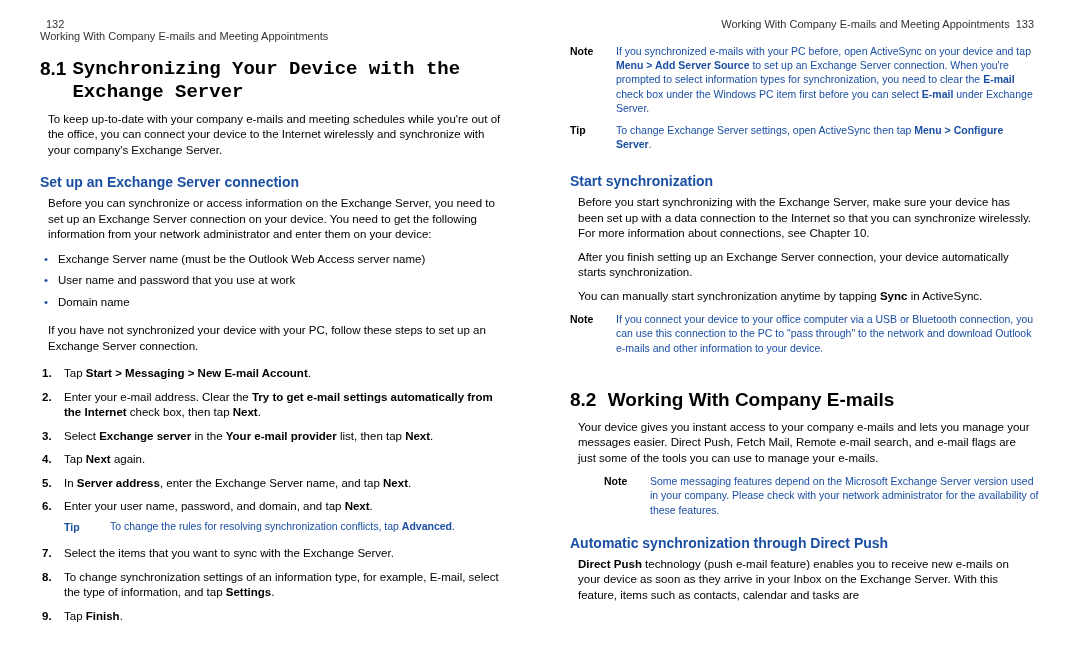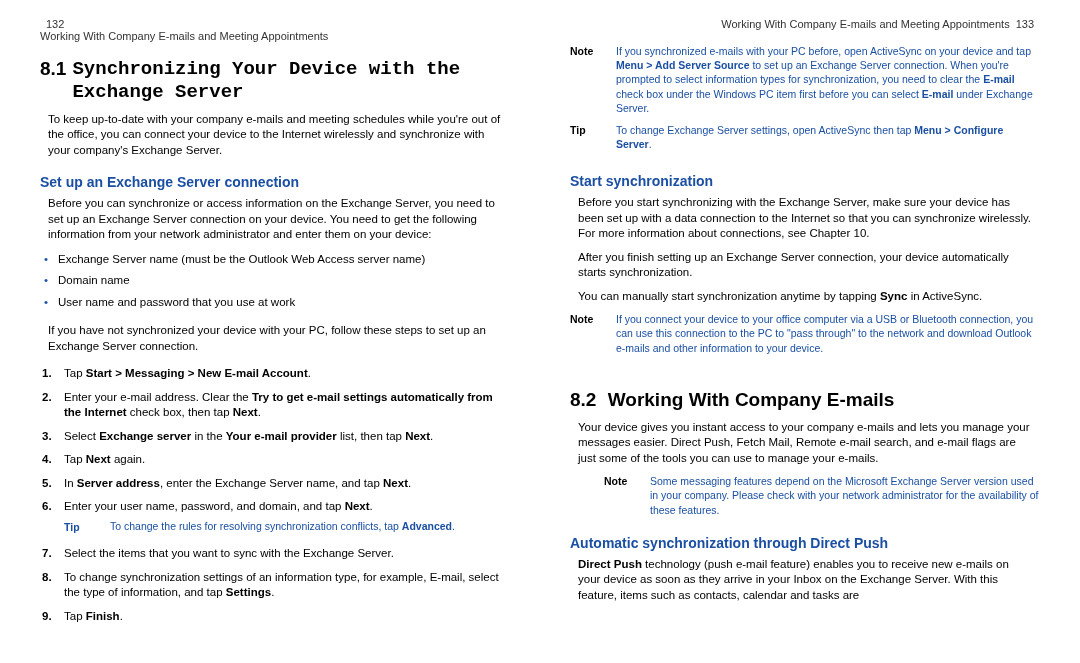--- a/index.html
+++ b/index.html
@@ -121,22 +121,22 @@
   </h1>
 
   <p class="body indent">To keep up-to-date with your company e-mails and meeting schedules while you're out of the office, you can connect your device to the Internet wirelessly and synchronize with your company's Exchange Server.</p>
 
   <h2 class="subhead indent">Set up an Exchange Server connection</h2>
 
   <p class="body indent">Before you can synchronize or access information on the Exchange Server, you need to set up an Exchange Server connection on your device. You need to get the following information from your network administrator and enter them on your device:</p>
 
   <ul class="bullets indent">
     <li>Exchange Server name (must be the Outlook Web Access server name)</li>
+    <li>User name and password that you use at work</li>
     <li>Domain name</li>
-    <li>User name and password that you use at work</li>
   </ul>
 
   <p class="body indent">If you have not synchronized your device with your PC, follow these steps to set up an Exchange Server connection.</p>
 
   <ol class="steps indent">
     <li>
       <span>Tap </span><b>Start &gt; Messaging &gt; New E-mail Account</b><span>.</span>
     </li>
     <li>
       <span>Enter your e-mail address. Clear the </span><b>Try to get e-mail settings automatically from the Internet</b><span> check box, then tap </span><b>Next</b><span>.</span>

